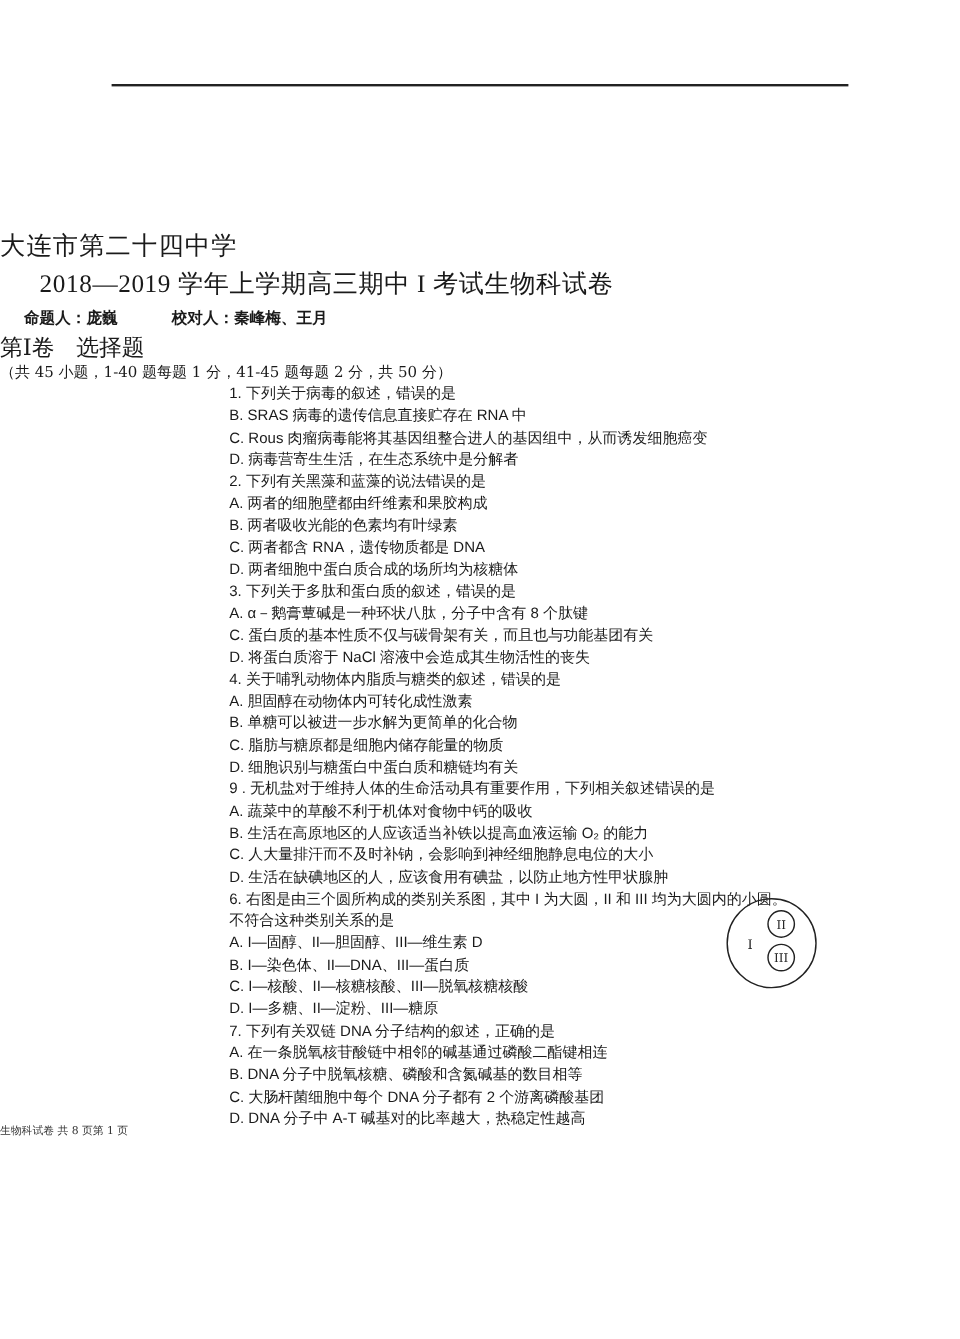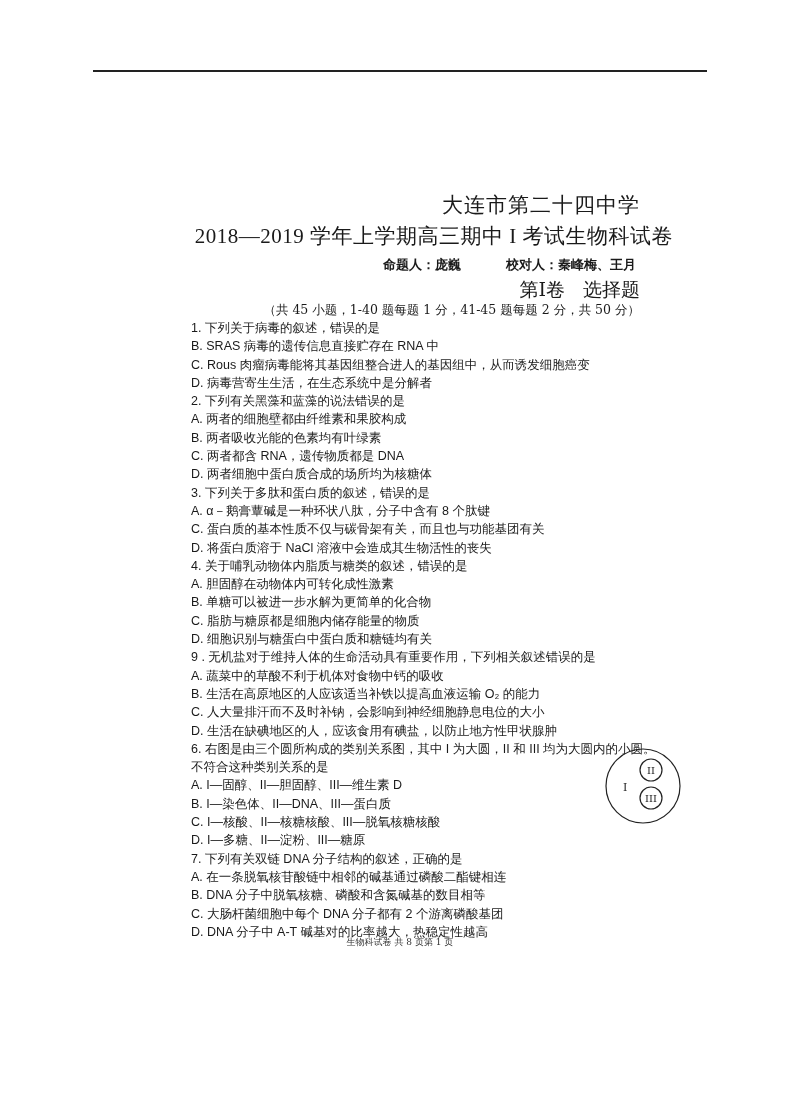--- a/index.html
+++ b/index.html
@@ -1,29 +1,29 @@
 <!DOCTYPE html>
 <html><head>
 <meta charset="utf-8">
 <style>
   html, body { margin: 0; padding: 0; background: #ffffff; }
   body { width: 800px; height: 1116px; position: relative; overflow: hidden; color: #1a1a1a; }
   .rule { position: absolute; left: 93px; top: 70px; width: 614px; height: 2px; background: #222; }
-  .center { position: absolute; left: 0; width: 640px; text-align: right; white-space: nowrap; }
+  .center { position: absolute; left: 0; width: 640px; text-align: left; white-space: nowrap; }
   .school { top: 191px; font-family: "DejaVu Sans", sans-serif; font-size: 21px; letter-spacing: 1px; }
   .title { top: 222px; font-family: Liberation Serif, serif; font-size: 21px; letter-spacing: 0.5px; padding-left: 33px; }
-  .authors { top: 256px; font-family: "DejaVu Serif", serif; font-size: 13px; font-weight: bold; }
+  .authors { top: 256px; font-family: "DejaVu Serif", serif; font-size: 13px; font-weight: bold; padding-left: 16px; }
   .authors span { margin: 0 4px; }
   .section { top: 277px; font-family: "DejaVu Serif", serif; font-size: 19px; }
   .section span.gap { display: inline-block; width: 18px; }
   .note { top: 302px; font-family: "DejaVu Serif", serif; font-size: 12.5px; }
   .body { position: absolute; left: 191px; top: 319px; width: 520px; font-family: Liberation Sans, sans-serif; font-size: 12.5px; line-height: 18.3px; }
   .line { white-space: nowrap; }
   .diagram { position: absolute; left: 603px; top: 746px; width: 80px; height: 80px; }
-  .footer { position: absolute; top: 936px; left: 0; width: 800px; text-align: center; font-family: "DejaVu Serif", serif; font-size: 9px; color: #333; }
+  .footer { position: absolute; top: 936px; left: 0; width: 800px; text-align: left; font-family: "DejaVu Serif", serif; font-size: 9px; color: #333; }
 </style>
 </head>
 <body>
 
 <div class="rule"></div>
 
 <div class="center school">大连市第二十四中学</div>
 <div class="center title">2018—2019 学年上学期高三期中 I 考试生物科试卷</div>
 <div class="center authors">
   <span>命题人：庞巍</span>

